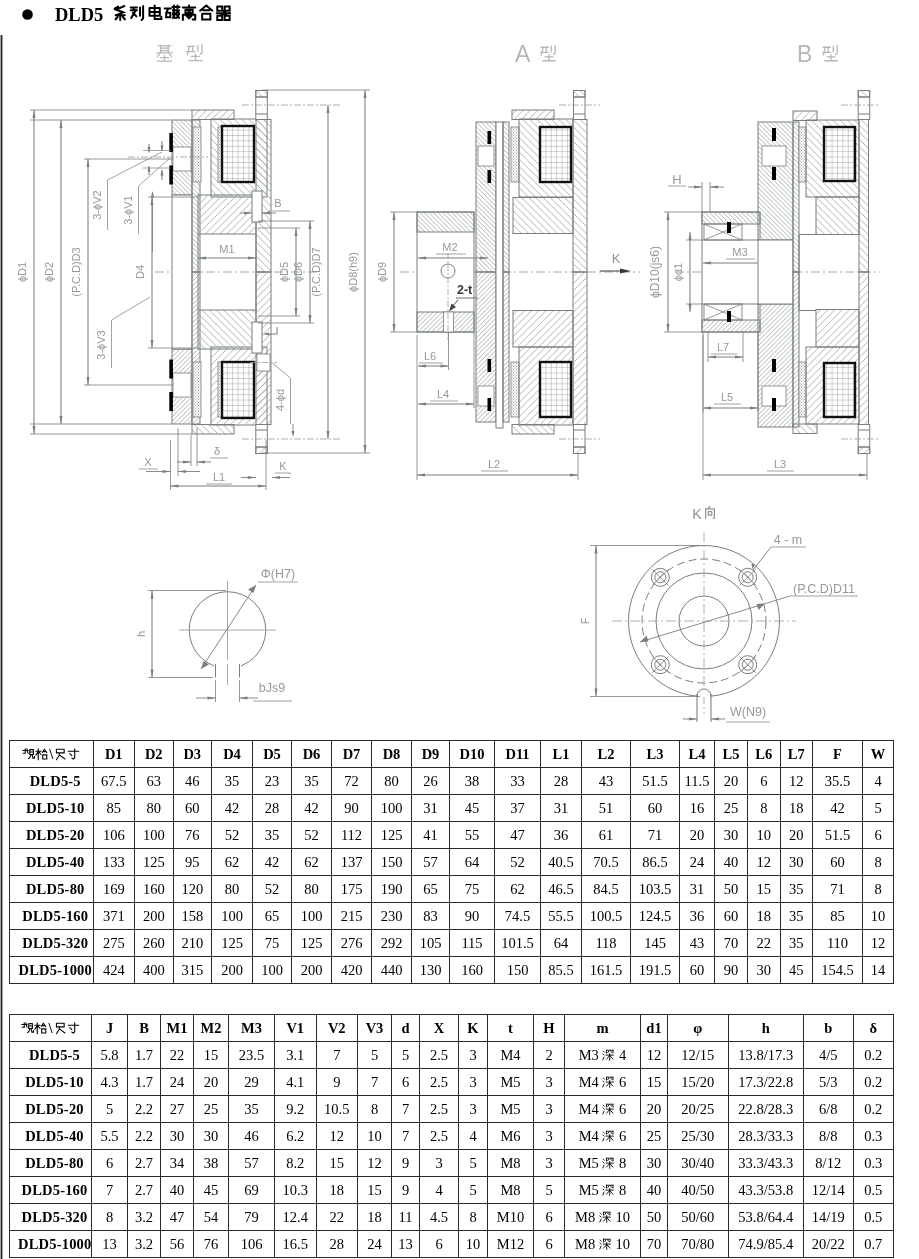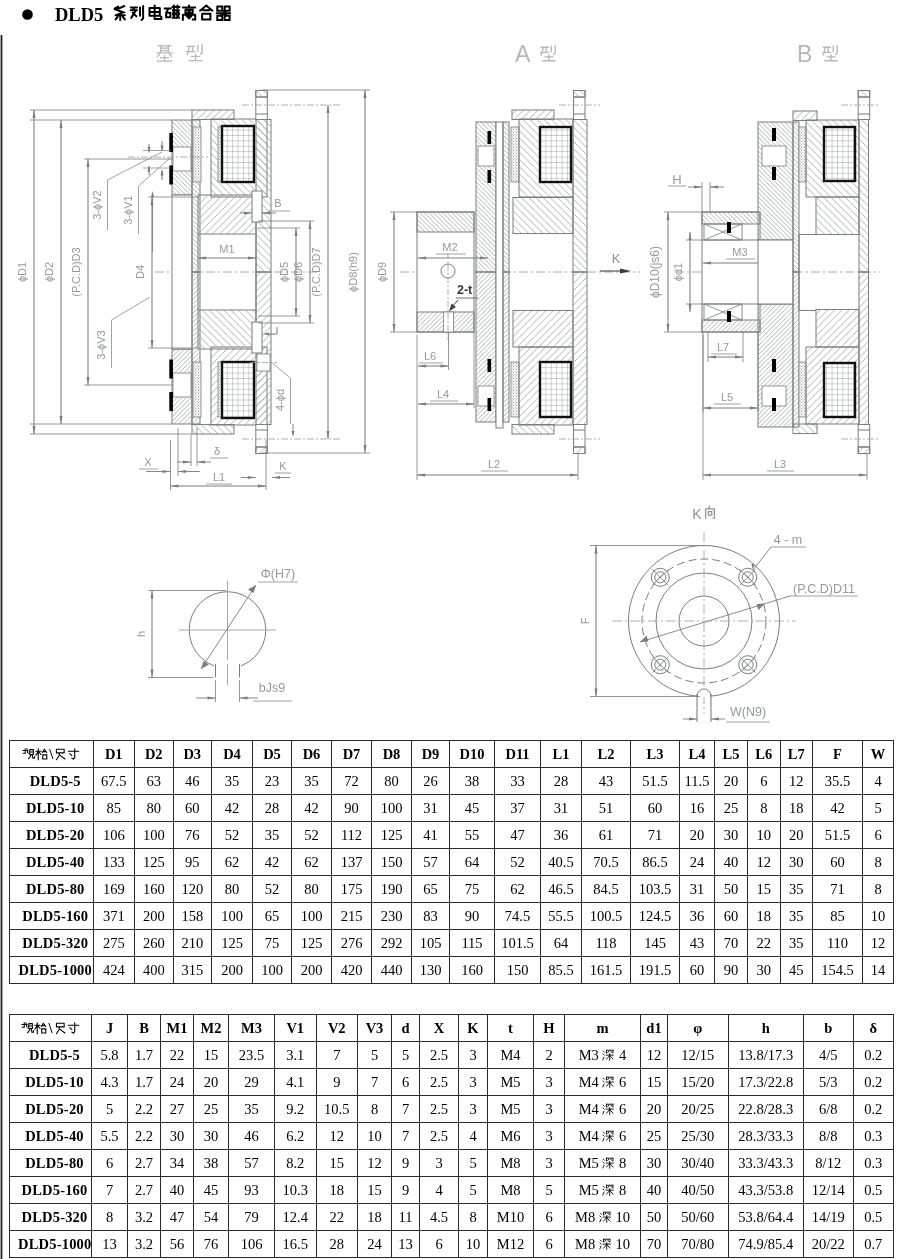--- a/index.html
+++ b/index.html
@@ -1033,21 +1033,21 @@
         <td>33.3/43.3</td>
         <td>8/12</td>
         <td>0.3</td>
       </tr>
 <tr>
         <td class="nm">DLD5-160</td>
         <td>7</td>
         <td>2.7</td>
         <td>40</td>
         <td>45</td>
-        <td>93</td>
+        <td>69</td>
         <td>10.3</td>
         <td>18</td>
         <td>15</td>
         <td>9</td>
         <td>4</td>
         <td>5</td>
         <td>M8</td>
         <td>5</td>
         <td>M5 <svg class="hzc" style="width:13px;height:13px" viewBox="0 0 16 16">
             <use href="#hz-shen" stroke="#000" stroke-width="1.1" fill="none"></use>

